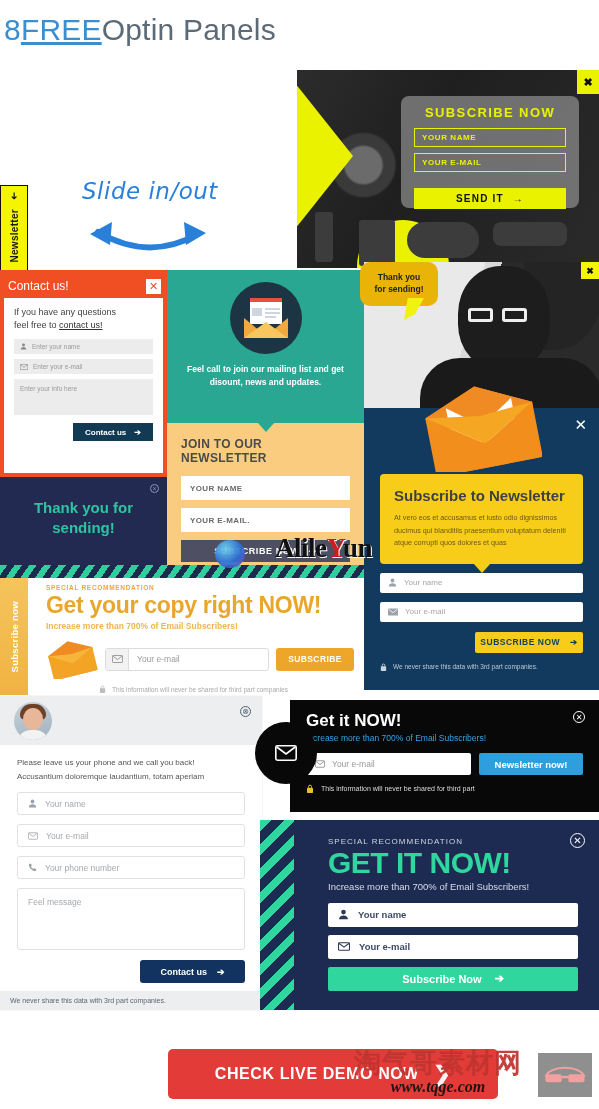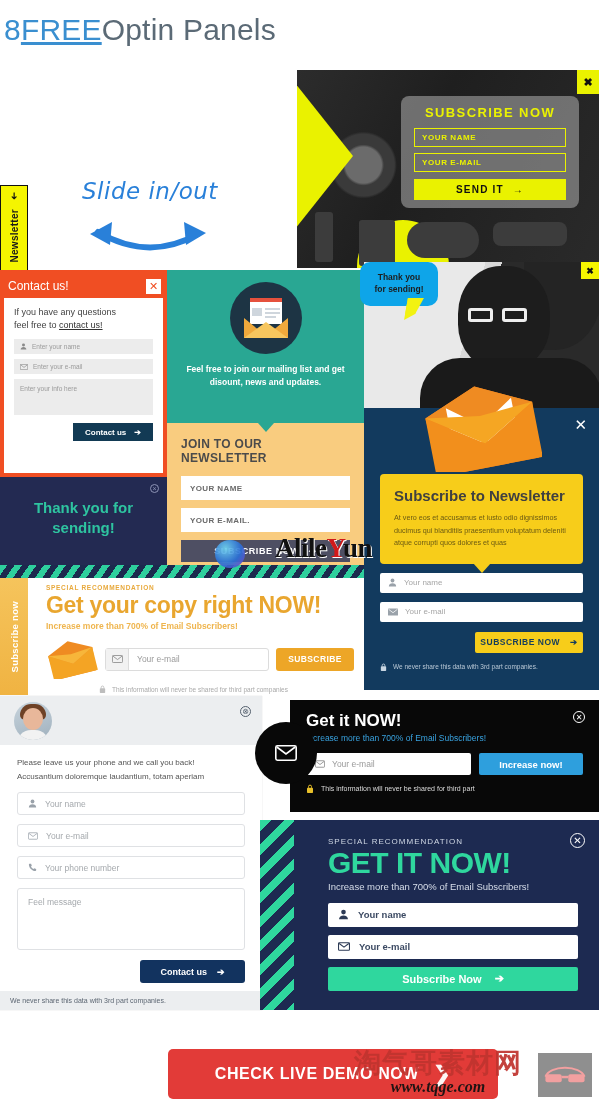--- a/index.html
+++ b/index.html
@@ -94,21 +94,21 @@
   }
   .sub-card .fld {
     border: 1px solid #eaf200; height: 19px; margin-bottom: 6px;
     color: #eaf200; font-size: 8px; font-weight: bold;
     letter-spacing: .6px; display: flex; align-items: center; padding-left: 7px;
   }
   .sub-card .btn-y {
     background: #eaf200; height: 21px;
     display: flex; align-items: center; justify-content: center;
     gap: 9px; color: #111; font-size: 10px; font-weight: bold;
-    letter-spacing: 1.2px; margin-top: 7px;
+    letter-spacing: 1.2px; margin-top: 16px;
   }
 
   
   
   .contact-orange {
     position: absolute; left: 0; top: 270px;
     width: 167px; height: 207px;
     background: #f04e23; padding: 4px;
   }
   .contact-orange .hd {
@@ -219,21 +219,21 @@
     position: absolute; top: 46px; width: 25px; height: 14px;
     border: 3px solid #eee; border-radius: 3px;
   }
   .man-photo .cls {
     position: absolute; right: 0; top: 0; width: 18px; height: 17px;
     background: #f5f500; color: #111; font-size: 9px; font-weight: bold;
     display: flex; align-items: center; justify-content: center; z-index: 6;
   }
   .bubble {
     position: absolute; left: 360px; top: 262px;
-    width: 78px; height: 44px; background: #0ea5e9;
+    width: 78px; height: 44px; background: #eab308;
     border-radius: 10px; z-index: 5;
     display: flex; align-items: center; justify-content: center;
     color: #1d1d1d; font-size: 8.5px; font-weight: bold;
     text-align: center; line-height: 1.4; padding: 16px 6px;
   }
   .bubble::after {
     content: ""; position: absolute; right: 16px; bottom: -14px;
     border-left: 10px solid #f2f211; border-right: 6px solid transparent;
     border-top: 16px solid #f2f211; border-bottom: 6px solid transparent;
     transform: skewX(-10deg);
@@ -574,21 +574,21 @@
         <rect x="20" y="16" width="32" height="26" fill="#fff"></rect>
         <rect x="20" y="16" width="32" height="4" fill="#e5513d"></rect>
         <rect x="22" y="26" width="10" height="8" fill="#cfd6dd"></rect>
         <rect x="35" y="26" width="15" height="2" fill="#cfd6dd"></rect>
         <rect x="35" y="30" width="15" height="2" fill="#cfd6dd"></rect>
         <rect x="35" y="34" width="11" height="2" fill="#cfd6dd"></rect>
         <path d="M14 36 L36 54 L58 36 L58 56 L14 56 Z" fill="#f0a93c"></path>
         <path d="M14 56 L36 40 L58 56 Z" fill="#f7c65e"></path>
       </svg>
     </div>
-    <div class="msg">Feel free to join our mailing list and get disount, news and updates.</div>
+    <div class="msg">Feel call to join our mailing list and get disount, news and updates.</div>
     <div class="teal-tip"></div>
   </div>
   <div class="join-panel">
     <h4>JOIN TO OUR NEWSLETTER</h4>
     <div class="join-fld">YOUR NAME</div>
     <div class="join-fld">YOUR E-MAIL.</div>
     <div class="join-btn">
       <span>SUBSCRIBE NOW</span>
       <span>➜</span>
     </div>
@@ -759,21 +759,21 @@
     <div class="gb-row">
       <div class="gb-fld">
         <span class="icon">
           <svg width="10" height="8" viewBox="0 0 18 13">
               <rect x=".7" y=".7" width="16.6" height="11.6" rx="1.4" fill="none" stroke="#7d7d7d" stroke-width="1.4"></rect>
               <path d="M1.6 1.8 9 7.4l7.4-5.6" fill="none" stroke="#7d7d7d" stroke-width="1.4"></path>
             </svg>
         </span>
         <span>Your e-mail</span>
       </div>
-      <div class="gb-btn">Increase now!</div>
+      <div class="gb-btn">Newsletter now!</div>
     </div>
     <div class="gb-note">
       <span class="icon">
         <svg width="8" height="9" viewBox="0 0 10 12">
             <rect x="1" y="5" width="8" height="7" rx="1" fill="#e8c02a"></rect>
             <path d="M3 5V3.5a2 2 0 0 1 4 0V5" stroke="#e8c02a" stroke-width="1.3" fill="none"></path>
           </svg>
       </span>
       <span>This information will never be shared for third part</span>
     </div>

